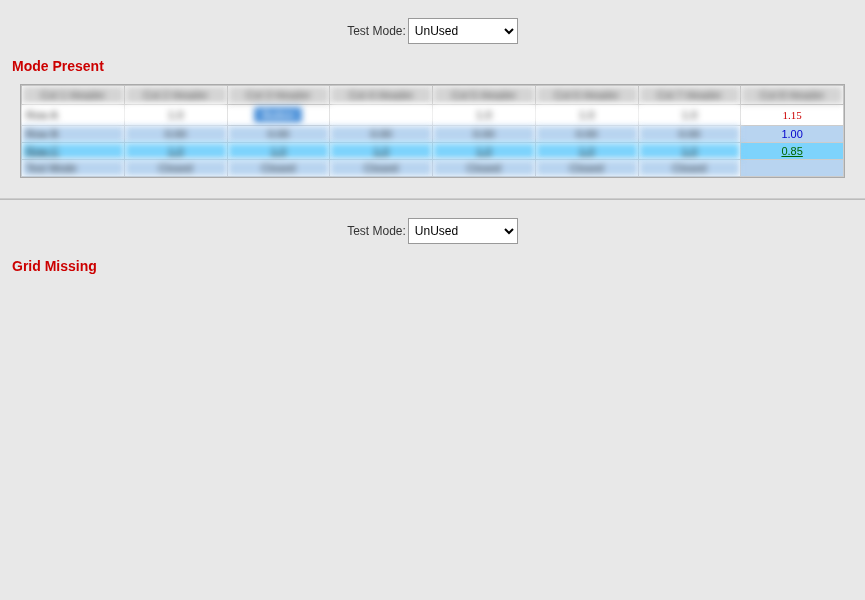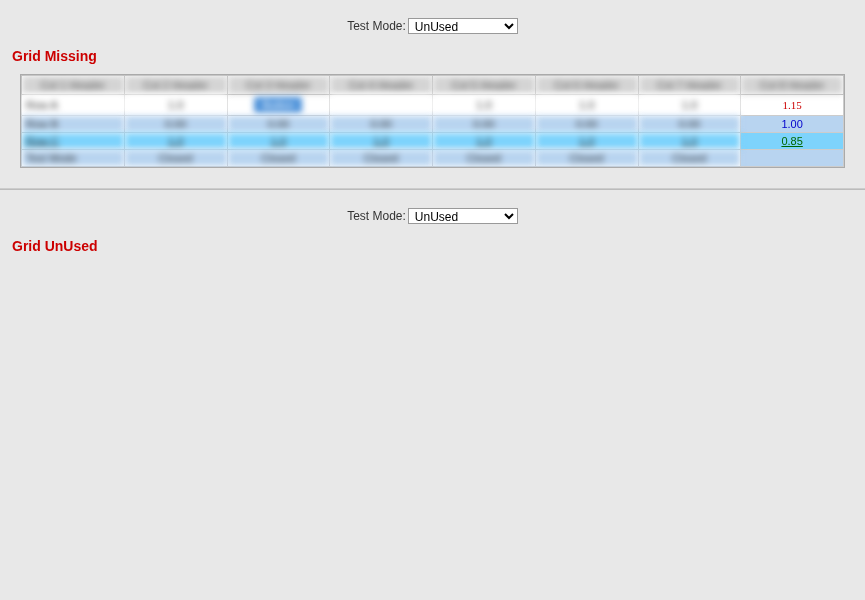--- a/index.html
+++ b/index.html
@@ -24,21 +24,21 @@
       gap: 2px;
     }
 
     .test-mode-label {
       font-size: 12px;
       color: #333;
     }
 
     .test-mode-select {
       width: 110px;
-      height: 16px;
+      height: 26px;
       font-size: 12px;
       border: 1px solid #999;
       background: white;
       padding: 0 2px;
     }
 
     .section-title {
       color: #cc0000;
       font-weight: bold;
       font-size: 14px;
@@ -139,21 +139,21 @@
 <div class="top-section">
   <div class="test-mode-row">
     <span class="test-mode-label">Test Mode:</span>
     <select class="test-mode-select">
       <option>UnUsed</option>
       <option>Used</option>
       <option>Test</option>
     </select>
   </div>
 
-  <div class="section-title">Grid Missing</div>
+  <div class="section-title">Mode Present</div>
 
   <div class="grid-wrapper">
     <div class="grid-container">
       <table class="grid-table">
         <thead>
           <tr>
             <th class="blurred">Col 1 Header</th>
             <th class="blurred">Col 2 Header</th>
             <th class="blurred">Col 3 Header</th>
             <th class="blurred">Col 4 Header</th>
@@ -221,14 +221,14 @@
 <div class="bottom-section">
   <div class="test-mode-row">
     <span class="test-mode-label">Test Mode:</span>
     <select class="test-mode-select">
       <option>UnUsed</option>
       <option>Used</option>
       <option>Test</option>
     </select>
   </div>
 
-  <div class="section-title">Grid UnUsed</div>
+  <div class="section-title">Grid Missing</div>
 </div>
 
 </body></html>

